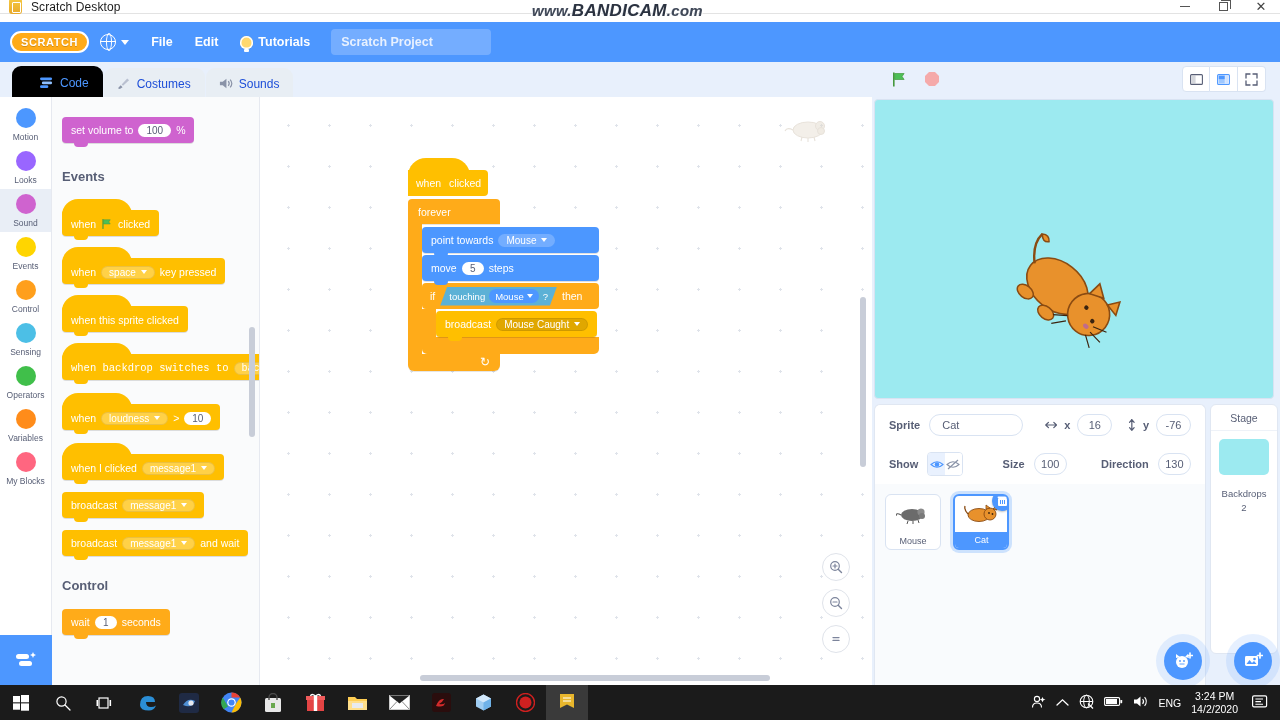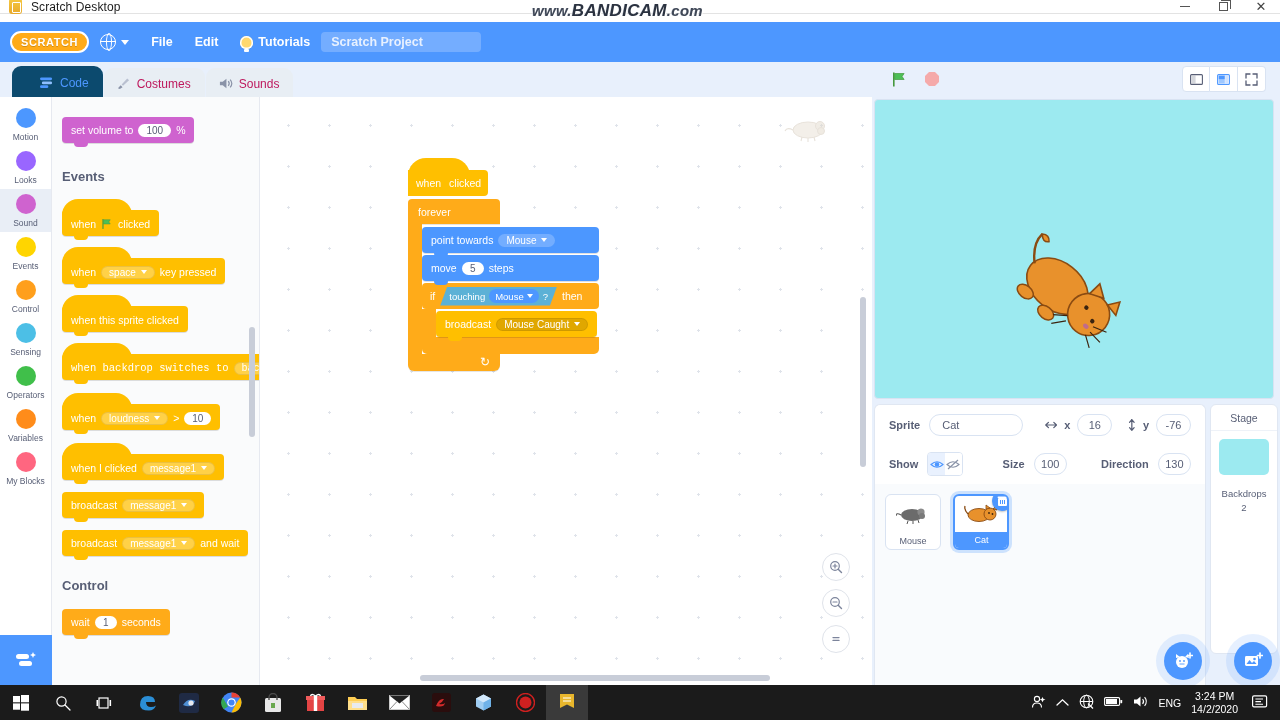--- a/index.html
+++ b/index.html
@@ -85,40 +85,40 @@
   .caret { width: 0; height: 0; border-left: 4px solid transparent; border-right: 4px solid transparent; border-top: 5px solid #fff; }
   .bulb {
     width: 13px; height: 13px; border-radius: 50% 50% 45% 45%;
     background: #ffd86e; position: relative; box-shadow: 0 0 0 1.5px #fff inset;
   }
   .bulb::after {
     content: ""; position: absolute; left: 4px; bottom: -3px;
     width: 5px; height: 3px; background: #fff; border-radius: 1px;
   }
   .proj-name {
-    margin-left: 0; width: 160px; height: 20px;
+    margin-left: 10px; width: 160px; height: 26px;
     background: rgba(255,255,255,.22); border-radius: 4px;
     display: flex; align-items: center; padding: 0 10px;
     color: #e8f1ff; font-size: 12.5px; font-weight: bold;
   }
 
   
   .tabsbar {
     position: absolute; left: 0; top: 62px; width: 1280px; height: 35px;
     background: #e8f0fc;
   }
   .tabs { position: absolute; left: 12px; top: 4px; display: flex; align-items: flex-end; }
   .tab {
     height: 31px; padding: 0 14px 0 12px; margin-right: 1px;
-    background: #e8eef4; color: #be185d;
+    background: #e8eef4; color: #1d4ed8;
     border-radius: 9px 9px 0 0;
     display: flex; align-items: center; gap: 6px;
     font-size: 12px;
   }
-  .tab.active { background: #0c4a6e; color: #4d97ff; height: 33px; padding-left: 27px; }
+  .tab.active { background: #000000; color: #4d97ff; height: 33px; padding-left: 27px; }
   .tab-ic { width: 15px; height: 13px; display: block; }
 
   .ctrlbar { position: absolute; right: 14px; top: 4px; display: flex; align-items: center; gap: 7px; }
   .flag-btn, .stop-btn { width: 26px; height: 26px; display: flex; align-items: center; justify-content: center; }
   .stage-ctrls { display: flex; margin-left: 230px; }
   .sz-btn {
     width: 28px; height: 26px; background: #fff; border: 1px solid #d9e3f2;
     display: flex; align-items: center; justify-content: center;
   }
   .sz-btn:first-child { border-radius: 4px 0 0 4px; }

